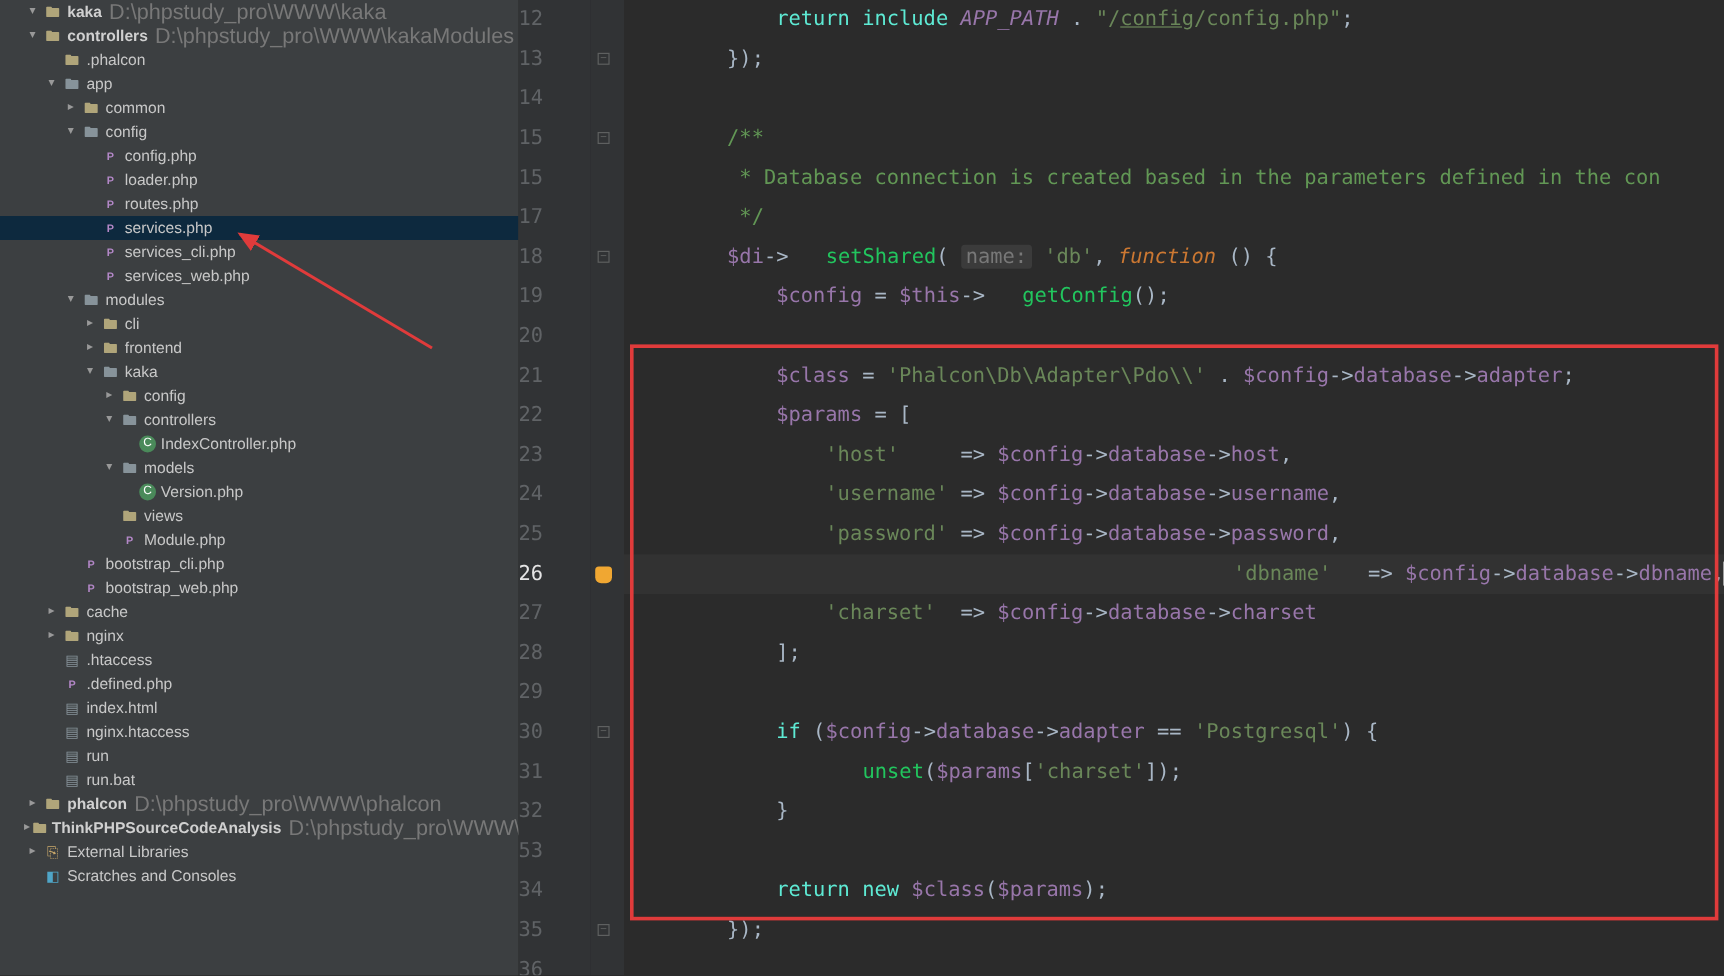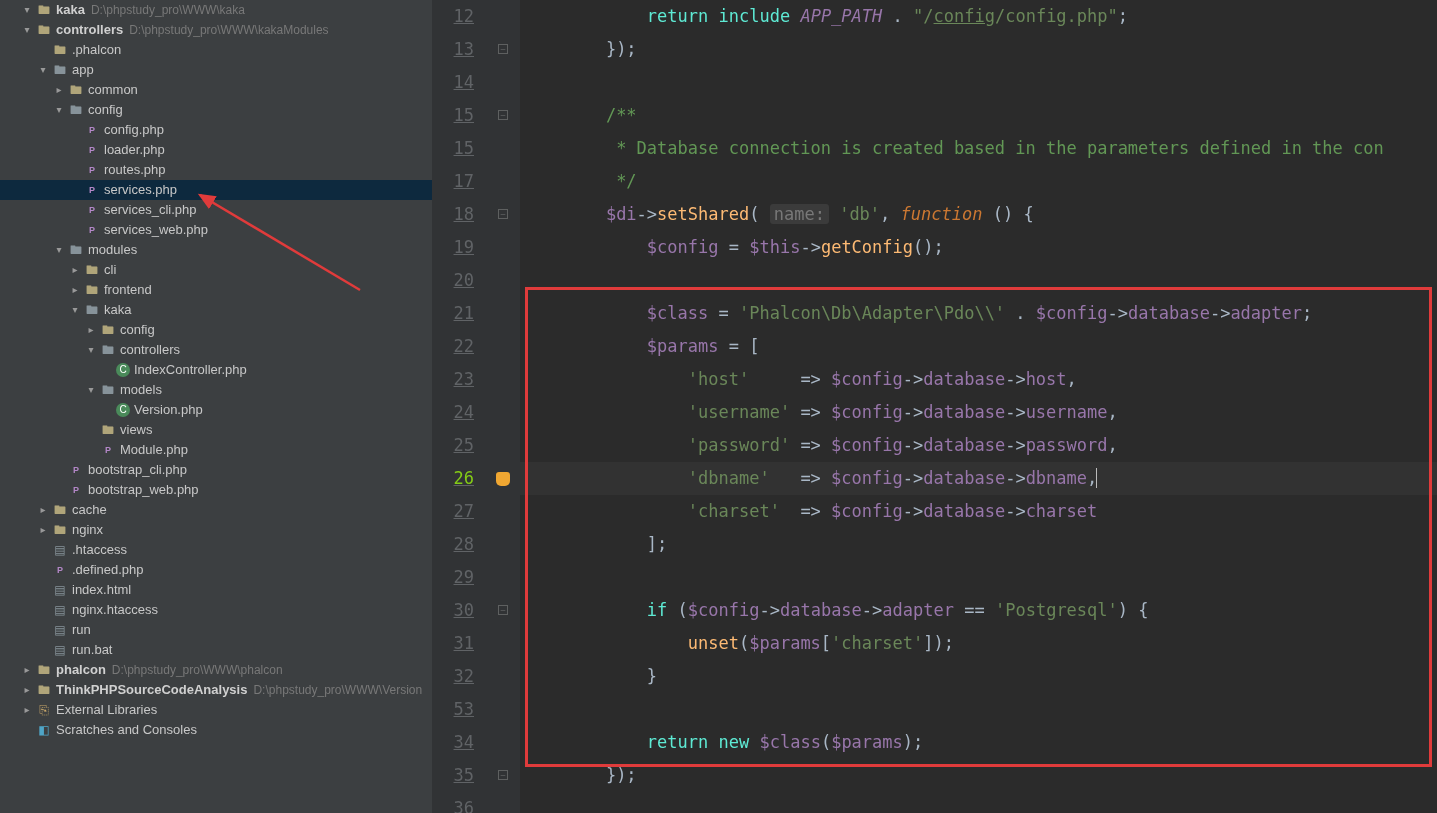--- a/index.html
+++ b/index.html
@@ -50,47 +50,45 @@
 }
 .icon-folder { color: #b0a57a; }
 .icon-folder-open { color: #87939a; }
 .icon-php { color: #b387c7; font-weight: bold; font-size: 9px; }
 .icon-file { color: #87939a; }
 .icon-class-c { background:#4a8a5a; color:#fff; border-radius:50%; width:14px; height:14px; font-size:10px; }
 .icon-lib { color:#c9a86a; }
 .icon-scratch { color:#4fa5c7; }
 .tree-label { color: #c8c8c8; }
 .tree-label.bold { font-weight: bold; color: #d0d0d0; }
-.tree-path { color: #787878; margin-left: 6px; font-size: 12px; }
+.tree-path { color: #787878; margin-left: 6px; font-size: 18px; }
 .arrow-svg {
   position: absolute;
   pointer-events: none;
   top: 120px;
   left: 140px;
 }
 
 .editor {
   flex: 1;
   background: #2b2b2b;
   display: flex;
   font-family: "Consolas", "Menlo", monospace;
   font-size: 17px;
   line-height: 33px;
   overflow: hidden;
 }
 .gutter {
   width: 60px;
   background: #313335;
   color: #606366;
-  text-align: right;
   padding-right: 18px;
-  text-decoration: underline;
 }
 .gutter .ln { height: 33px; }
-.gutter .ln.hl { color: #84cc16; }
+.gutter .ln.hl { color: #e5e5e5; }
 .fold {
   width: 28px;
   background: #313335;
   position: relative;
 }
 .fold-mark {
   position: absolute;
   left: 6px;
   width: 10px; height: 10px;
   border: 1px solid #5e6060;
@@ -105,32 +103,32 @@
   width: 14px; height: 14px;
   background: #f0a732;
   border-radius: 3px 3px 5px 5px;
 }
 .code {
   flex: 1;
   position: relative;
   white-space: pre;
 }
 .line { height: 33px; padding-left: 4px; }
-.line.hl { background: #323232; }
+.line.hl { background: #323232; text-align: right; }
 .redbox {
   position: absolute;
   border: 3px solid #e03b3b;
   pointer-events: none;
 }
 
 .kw { color: #5eead4; }
 .kw-i { color: #cc7832; font-style: italic; }
 .var { color: #9876aa; }
 .op { color: #a9b7c6; }
-.fn { color: #fdba74; }
+.fn { color: #22c55e; margin-left: 31px; }
 .str { color: #6a8759; }
 .cmt-doc { color: #629755; }
 .hint { background:#3b3b3b; color:#787878; padding:0 4px; border-radius:3px; font-style: normal; }
 .const-i { color: #9876aa; font-style: italic; }
 .ul { text-decoration: underline; }
 .plain { color: #a9b7c6; }
 .caret { border-right: 1px solid #bbbbbb; margin-left:-1px; }
 </style>
 </head>
 <body>

